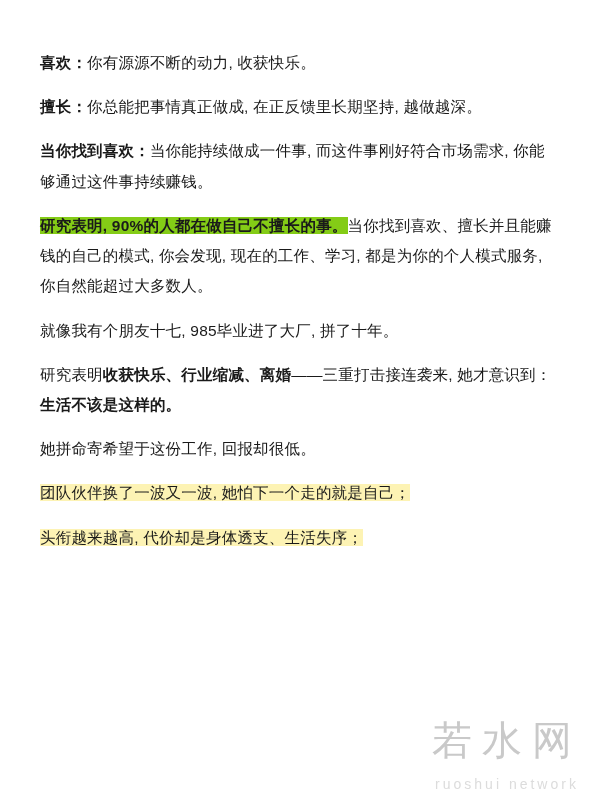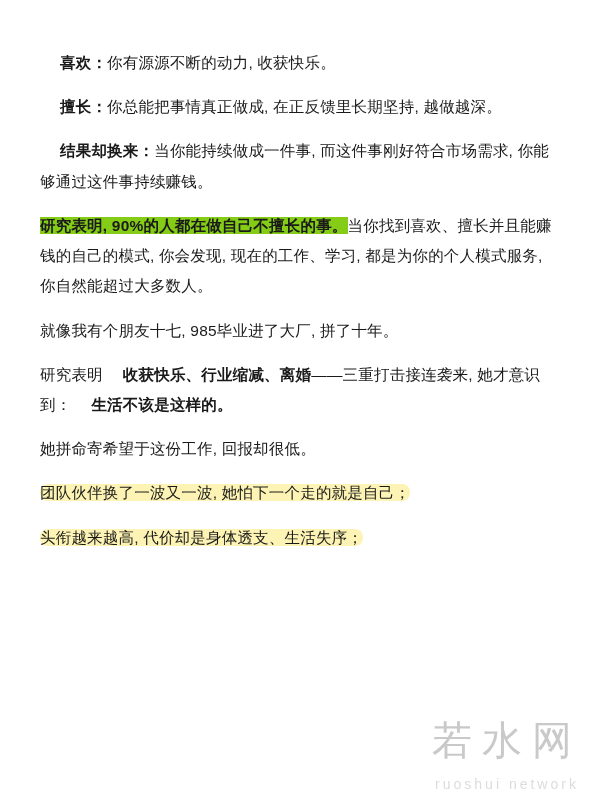--- a/index.html
+++ b/index.html
@@ -21,29 +21,27 @@
   }
   .para {
     font-size: 15.5px;
     line-height: 1.95;
     margin: 0 0 14px 0;
     letter-spacing: 0.2px;
     text-align: left;
   }
   .b {
     font-weight: bold;
-    margin-left: 20px;
   }
   .hl {
     background: #84cc16;
     font-weight: bold;
   }
   .hl-normal {
     background: #fdf3b4;
-    border-radius: 8px;
   }
   .watermark {
     position: absolute;
     right: 18px;
     bottom: 8px;
     text-align: center;
     pointer-events: none;
     user-select: none;
   }
   .wm-main {
@@ -60,21 +58,21 @@
     margin-top: 14px;
   }
 </style>
 </head>
 <body>
 
 <div class="article">
   <div id="paragraphs">
       <div class="para"><span class="b">喜欢：</span><span>你有源源不断的动力, 收获快乐。</span></div>
       <div class="para"><span class="b">擅长：</span><span>你总能把事情真正做成, 在正反馈里长期坚持, 越做越深。</span></div>
-      <div class="para"><span class="b">结果却换来：</span><span>当你能持续做成一件事, 而这件事刚好符合市场需求, 你能够通过这件事持续赚钱。</span></div>
+      <div class="para"><span class="b">当你找到喜欢：</span><span>当你能持续做成一件事, 而这件事刚好符合市场需求, 你能够通过这件事持续赚钱。</span></div>
       <div class="para"><span class="hl">研究表明, 90%的人都在做自己不擅长的事。</span><span>当你找到喜欢、擅长并且能赚钱的自己的模式, 你会发现, 现在的工作、学习, 都是为你的个人模式服务, 你自然能超过大多数人。</span></div>
       <div class="para"><span>就像我有个朋友十七, 985毕业进了大厂, 拼了十年。</span></div>
       <div class="para"><span>研究表明</span><span class="b">收获快乐、行业缩减、离婚</span><span>——三重打击接连袭来, 她才意识到：</span><span class="b">生活不该是这样的。</span></div>
       <div class="para"><span>她拼命寄希望于这份工作, 回报却很低。</span></div>
       <div class="para"><span class="hl-normal">团队伙伴换了一波又一波, 她怕下一个走的就是自己；</span></div>
       <div class="para"><span class="hl-normal">头衔越来越高, 代价却是身体透支、生活失序；</span></div>
     </div>
 </div>
 
 <div class="watermark">

